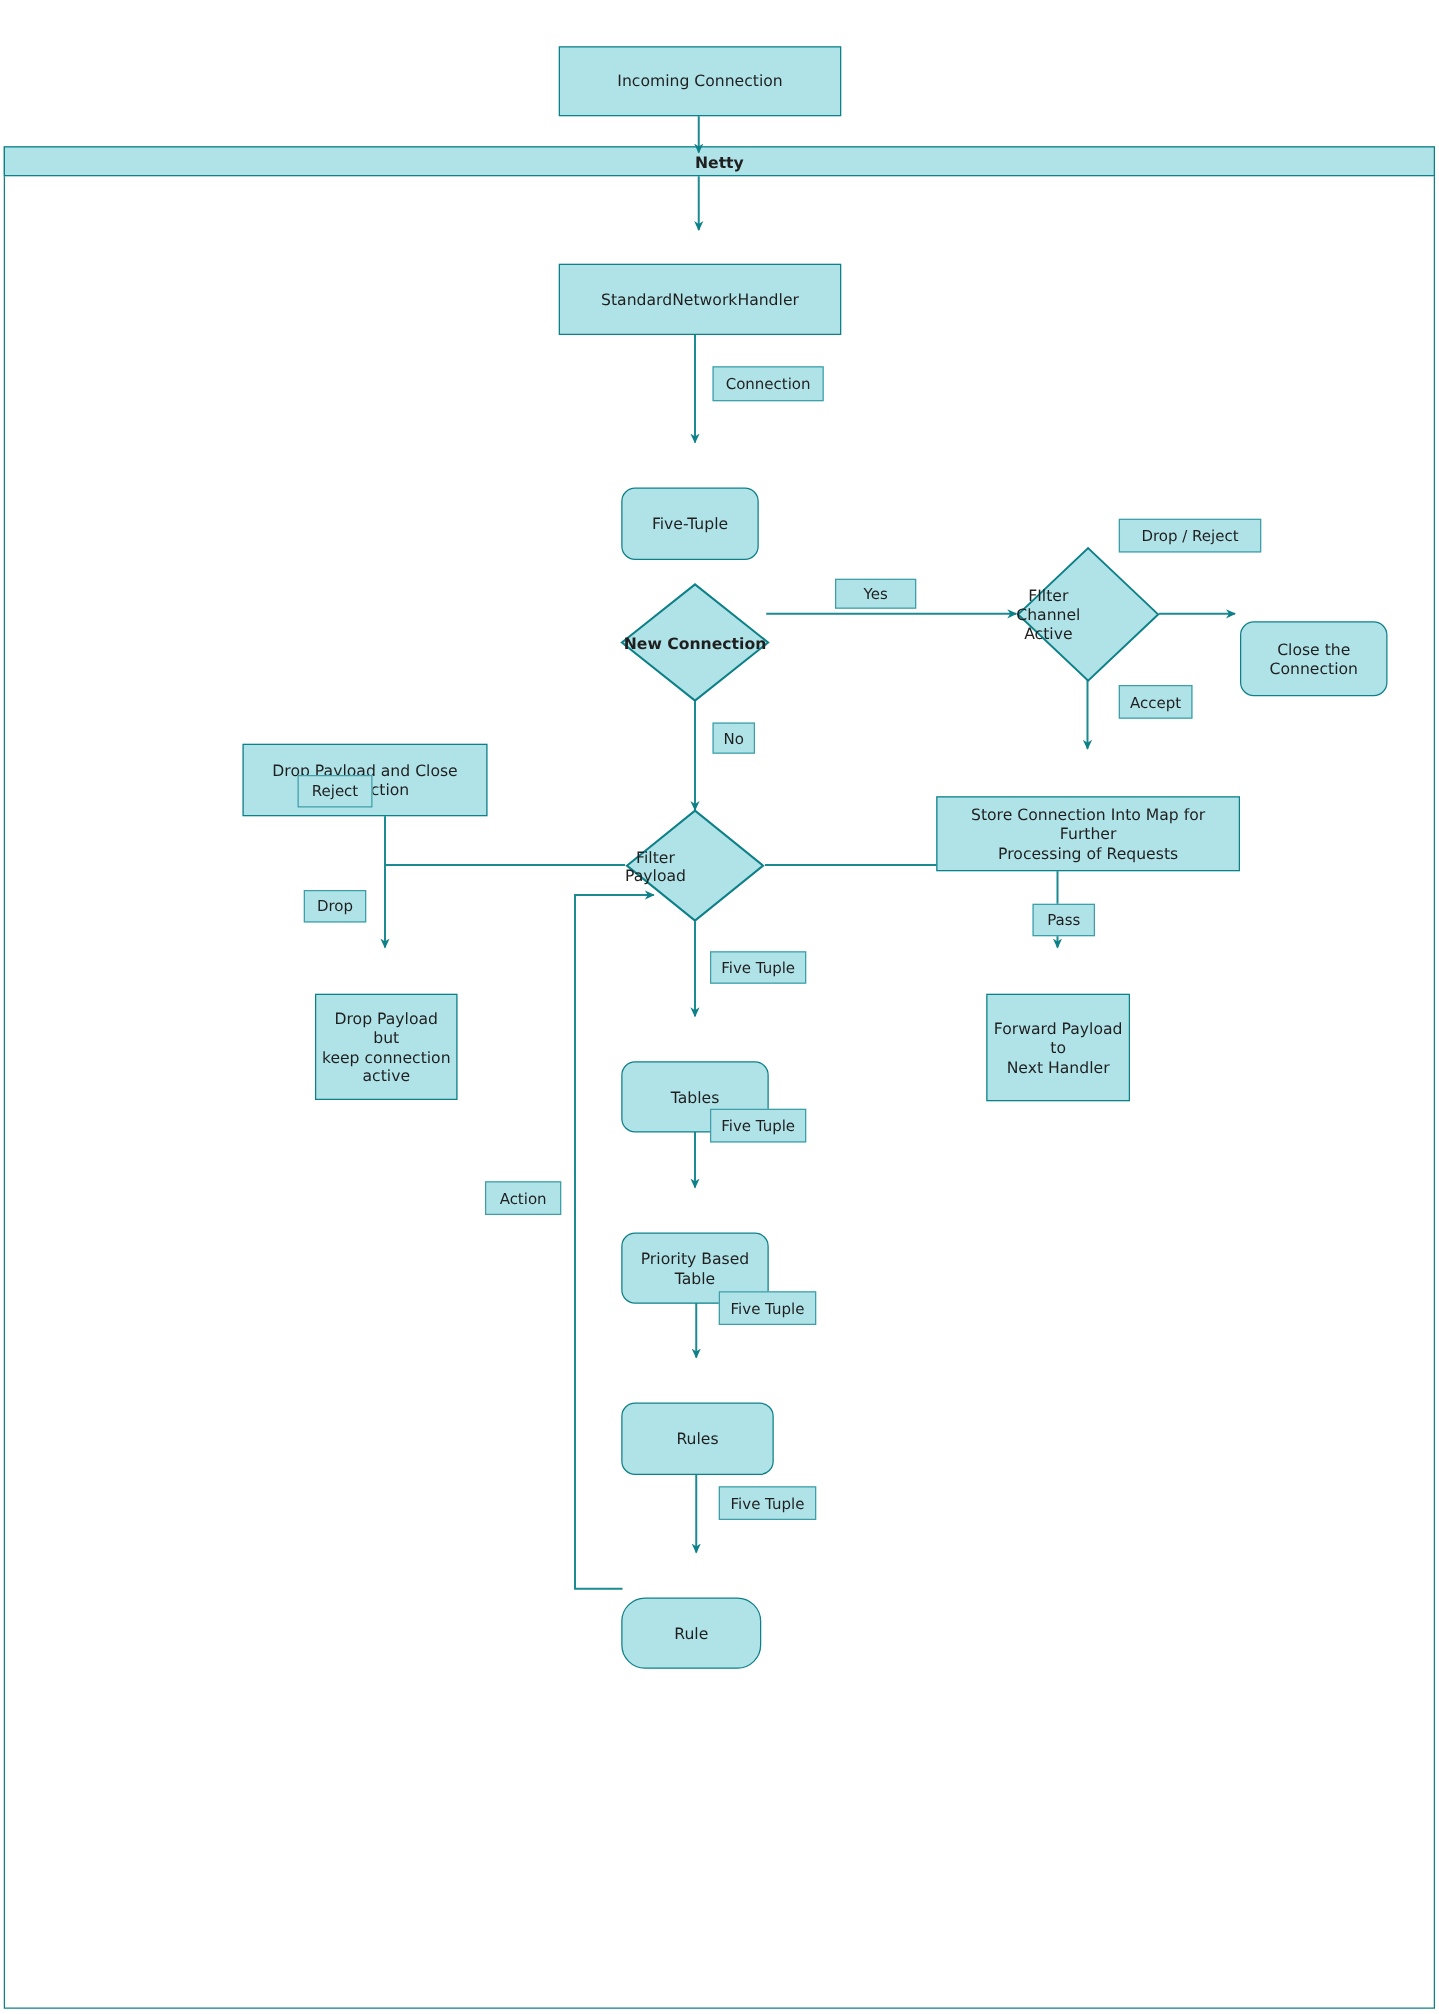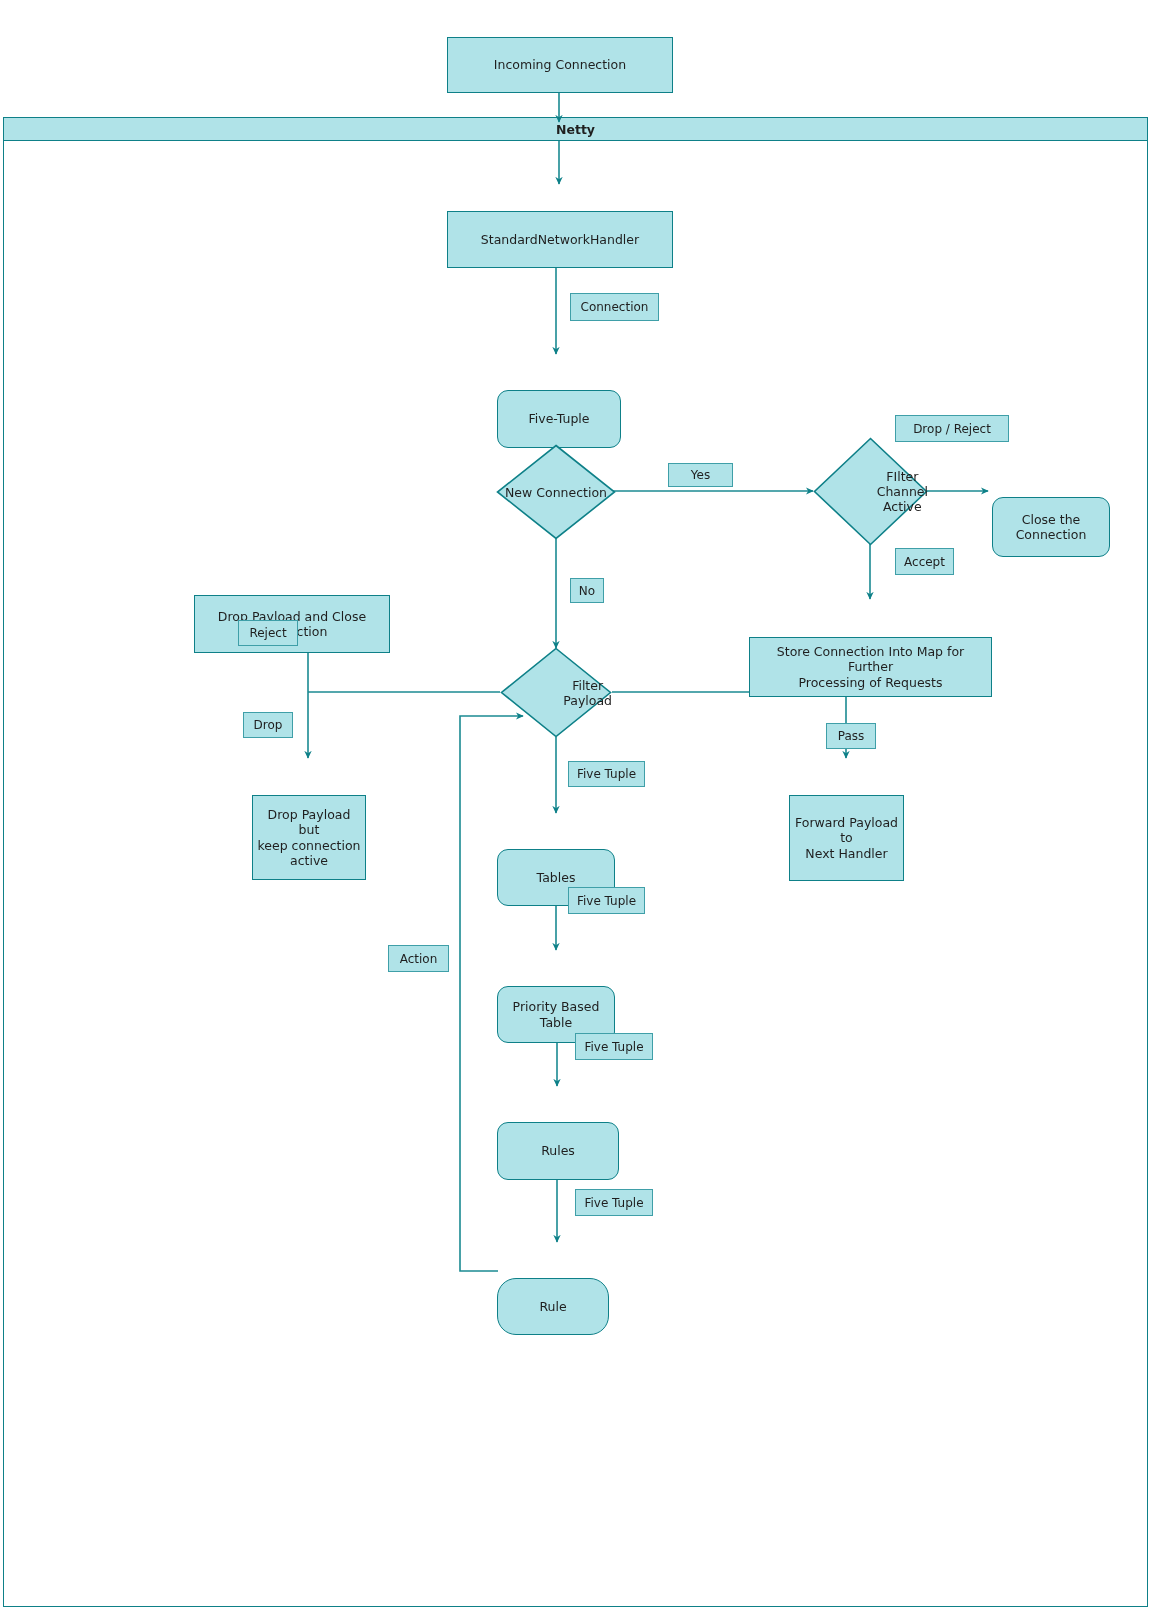--- a/index.html
+++ b/index.html
@@ -72,21 +72,21 @@
     font-weight: bold;
     font-size: 12.5px;
     display: flex;
     align-items: center;
     justify-content: center;
   }
   .diamond {
     position: absolute;
     display: flex;
     align-items: center;
-    justify-content: flex-end;
+    justify-content: flex-start;
   }
   .diamond .dtext {
     position: relative;
     z-index: 2;
     text-align: center;
     font-size: 12.5px;
     color: #1f1f1f;
     line-height: 1.2;
     white-space: pre-line;
     pointer-events: none;
@@ -146,23 +146,23 @@
       <path d="M557,1145 L557,1242" marker-end="url(#arrowhead)"></path>
 
       <path d="M498,1271 L460,1271 L460,716 L523,716" marker-end="url(#arrowhead)"></path>
     </g>
   </svg>
 
   <div class="node" style="left:447px; top:2px; width:226px; height:56px;">Incoming Connection</div>
 
   <div class="node" style="left:447px; top:176px; width:226px; height:57px;">StandardNetworkHandler</div>
 
-  <div class="node rounded" style="left:497px; top:355px; width:124px; height:58px;">Five-Tuple</div>
-
-  <div class="diamond" style="left:496px; top:444px; width:120px; height:96px;">
+  <div class="node rounded" style="left:497px; top:355px; width:110px; height:58px;">Five-Tuple</div>
+
+  <div class="diamond" style="left:496px; top:466px; width:120px; height:96px;font-weight:bold;">
     <svg width="120" height="96" viewBox="0 0 120 96">
       <polygon points="60,1.5 118.5,48 60,94.5 1.5,48" fill="#b0e3e8" stroke="#0e8088" stroke-width="1.6"></polygon>
     </svg>
     <span class="dtext" style="width:150px;">New Connection</span>
   </div>
 
   <div class="diamond" style="left:813px; top:437px; width:115px; height:109px;">
     <svg width="115" height="109" viewBox="0 0 115 109">
       <polygon points="57.5,1.5 113.5,54.5 57.5,107.5 1.5,54.5" fill="#b0e3e8" stroke="#0e8088" stroke-width="1.6"></polygon>
     </svg>

